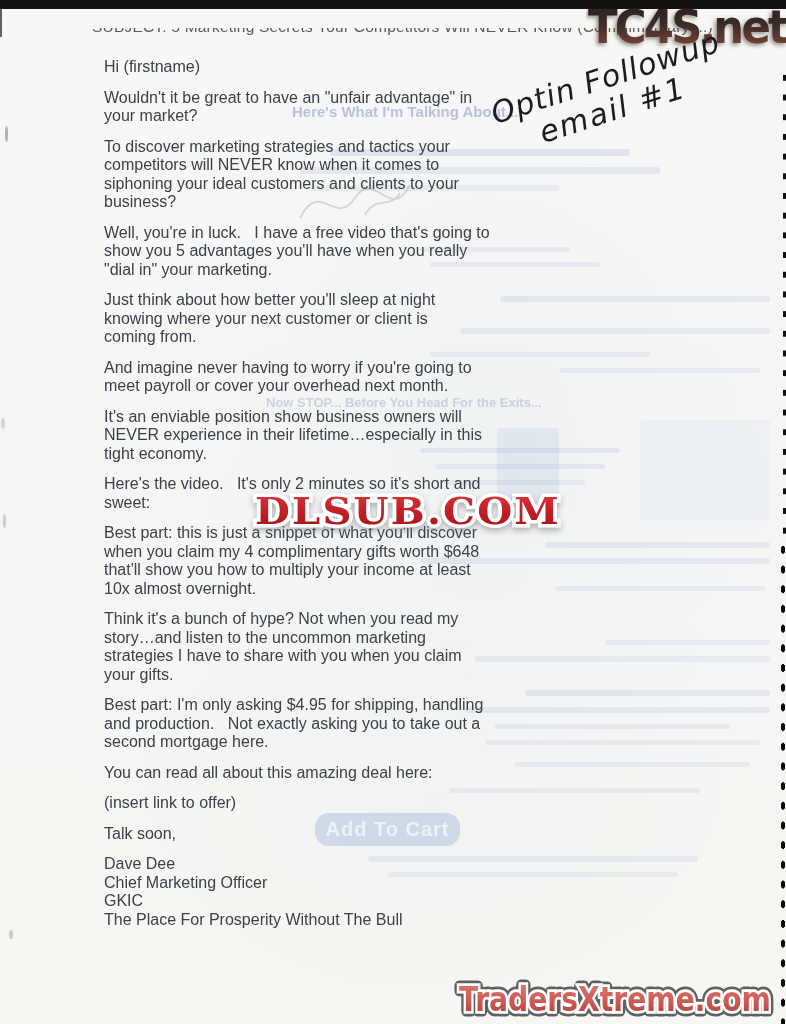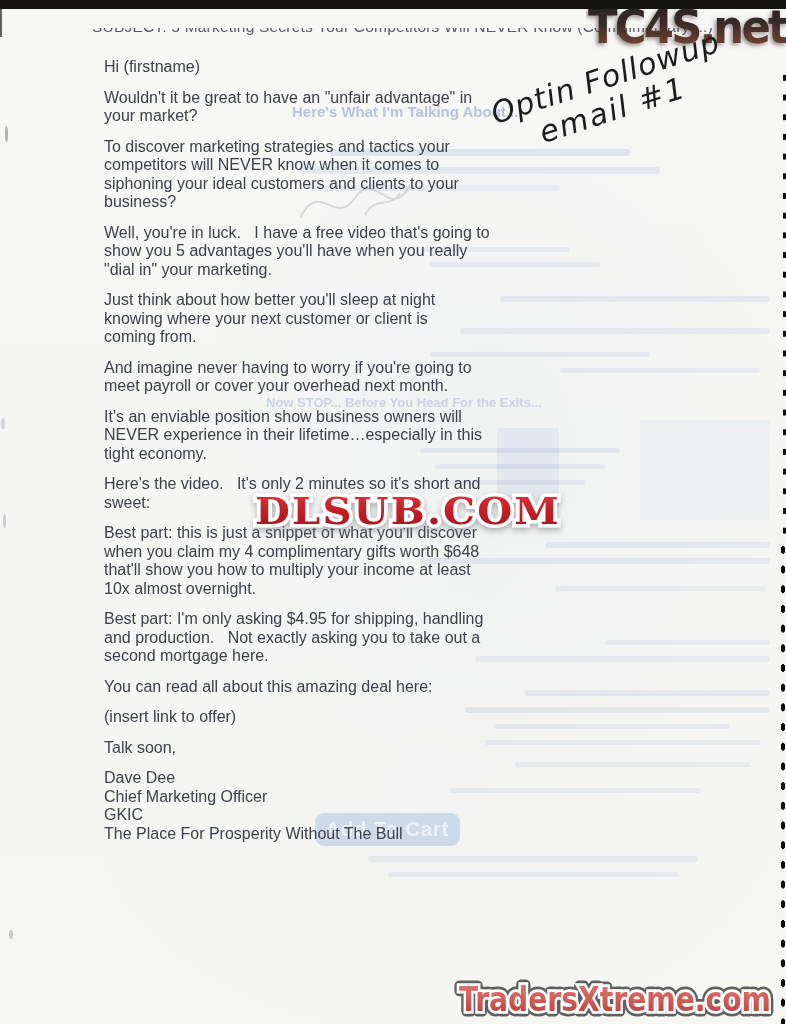--- a/index.html
+++ b/index.html
@@ -41,21 +41,21 @@
   .bt{position:absolute;border-radius:3px;filter:blur(.7px);}
   .bt-head1{
     position:absolute;left:292px;top:103px;width:300px;font-weight:bold;font-size:15px;
     color:rgba(86,106,180,.38);filter:blur(.5px);white-space:nowrap;
   }
   .bt-head2{
     position:absolute;left:266px;top:395px;width:400px;font-weight:bold;font-size:13px;
     color:rgba(120,140,195,.33);filter:blur(.6px);white-space:nowrap;
   }
   .bt-button{
-    position:absolute;left:315px;top:813px;width:145px;height:33px;border-radius:9px;
+    position:absolute;left:315px;top:813px;width:145px;height:33px;border-radius:14px;
     background:rgba(146,176,216,.38);filter:blur(.6px);
     display:flex;align-items:center;justify-content:center;
     color:rgba(240,246,252,.85);font-weight:bold;font-size:20px;letter-spacing:1px;
   }
   .sketch{position:absolute;left:295px;top:173px;opacity:.30;filter:blur(.6px);}
 
   
   .dots-top{
     position:absolute;right:0;top:68px;width:8px;height:472px;
     background-image:radial-gradient(ellipse 2.4px 4.8px at 6.5px 50%, #101010 68%, rgba(16,16,16,0) 72%);
@@ -157,20 +157,24 @@
 meet payroll or cover your overhead next month.</div>
   <div class="para">It's an enviable position show business owners will
 NEVER experience in their lifetime…especially in this
 tight economy.</div>
   <div class="para">Here's the video.   It's only 2 minutes so it's short and
 sweet:</div>
   <div class="para">Best part: this is just a snippet of what you'll discover
 when you claim my 4 complimentary gifts worth $648
 that'll show you how to multiply your income at least
 10x almost overnight.</div>
+  <div class="para">Think it's a bunch of hype? Not when you read my
+story…and listen to the uncommon marketing
+strategies I have to share with you when you claim
+your gifts.</div>
   <div class="para">Best part: I'm only asking $4.95 for shipping, handling
 and production.   Not exactly asking you to take out a
 second mortgage here.</div>
   <div class="para">You can read all about this amazing deal here:</div>
   <div class="para">(insert link to offer)</div>
   <div class="para">Talk soon,</div>
   <div class="para">Dave Dee
 Chief Marketing Officer
 GKIC
 The Place For Prosperity Without The Bull</div>

